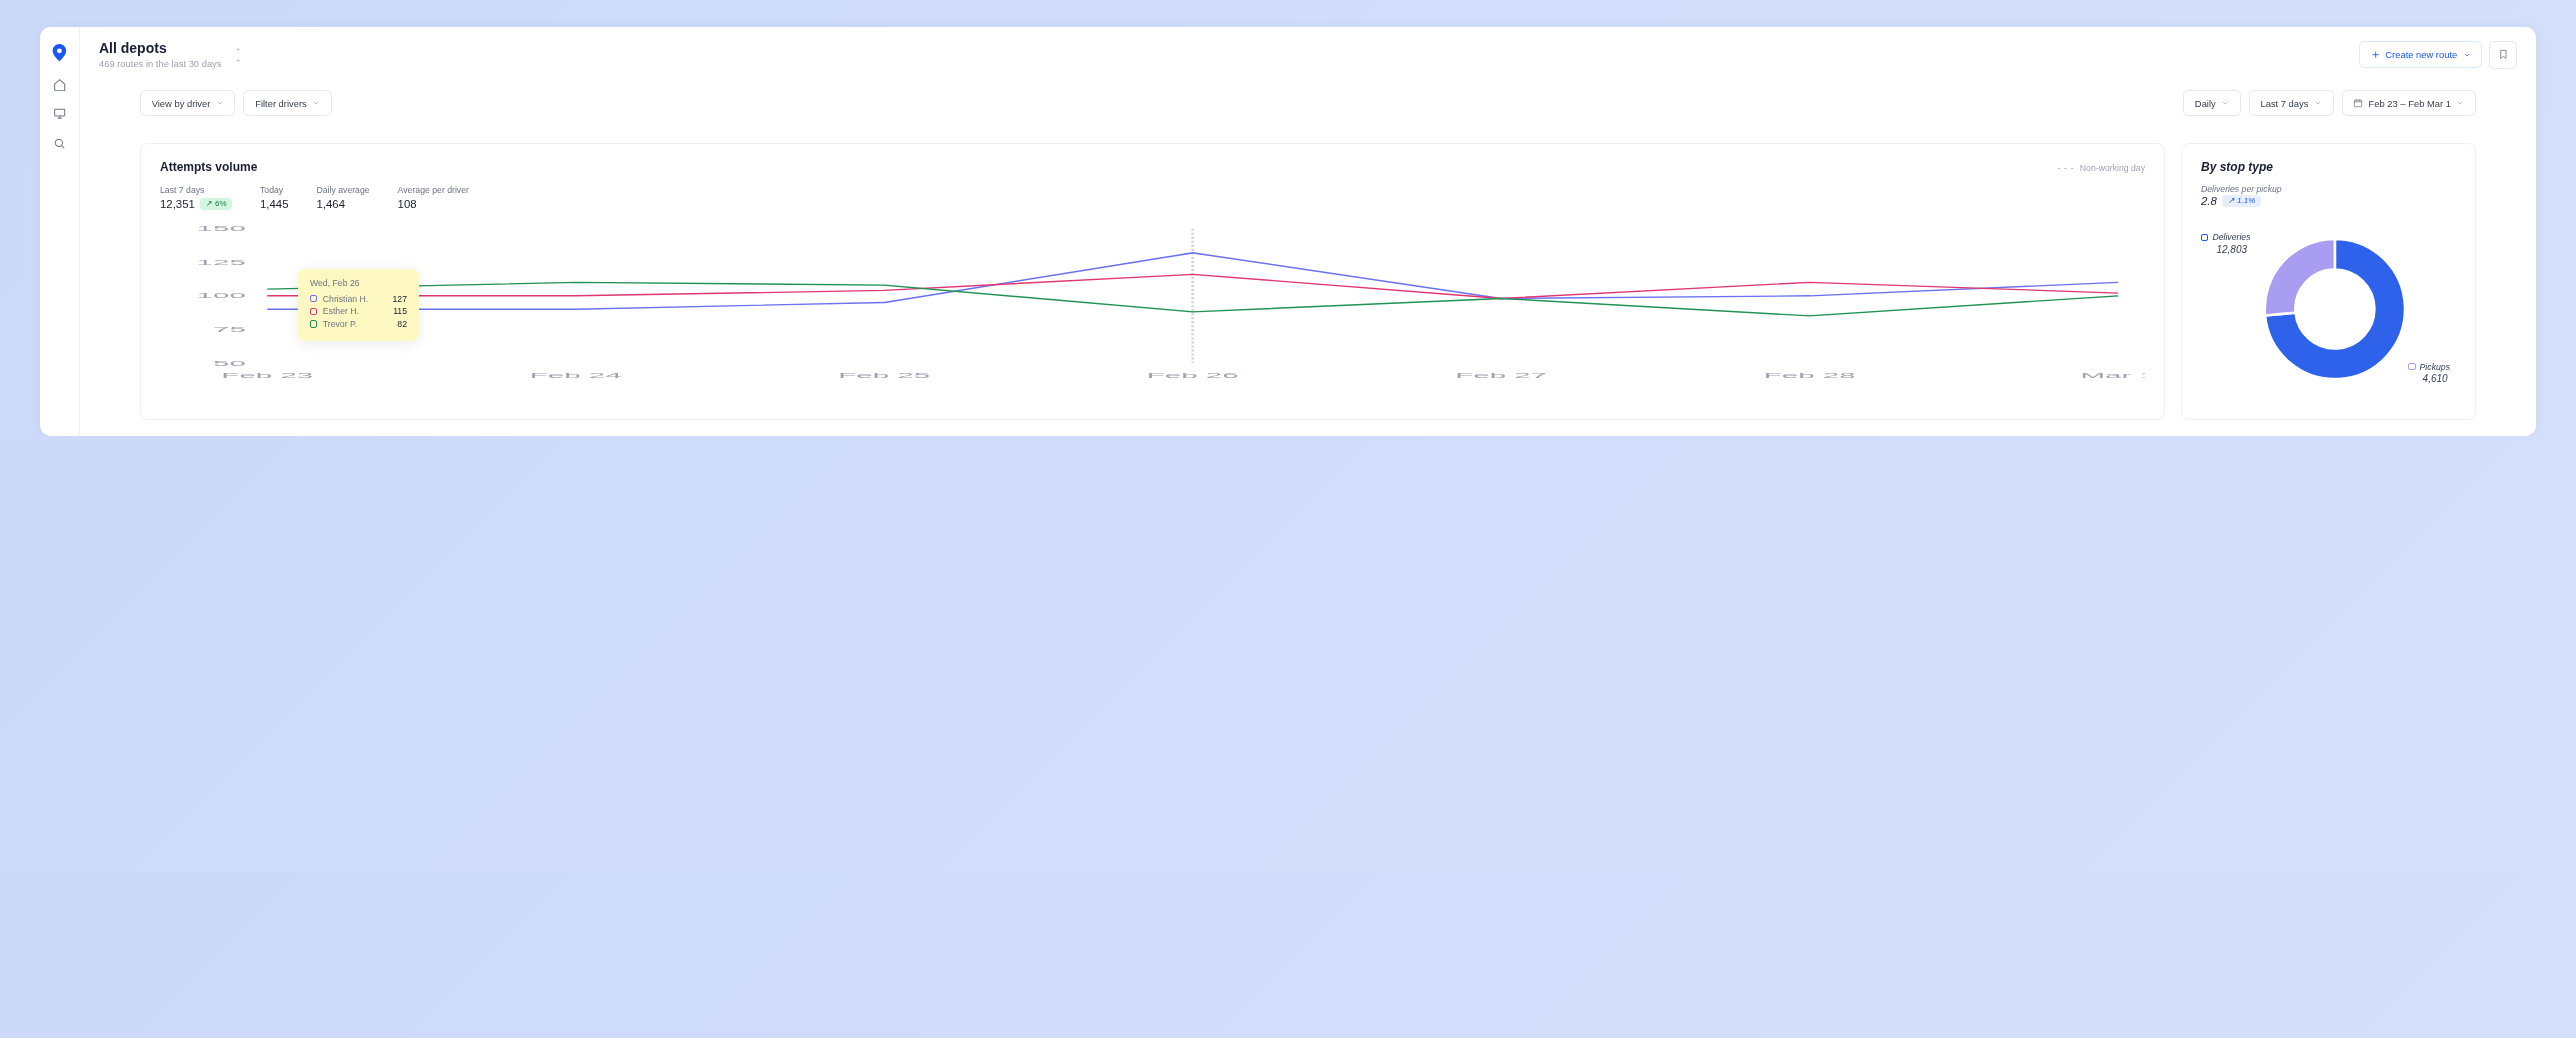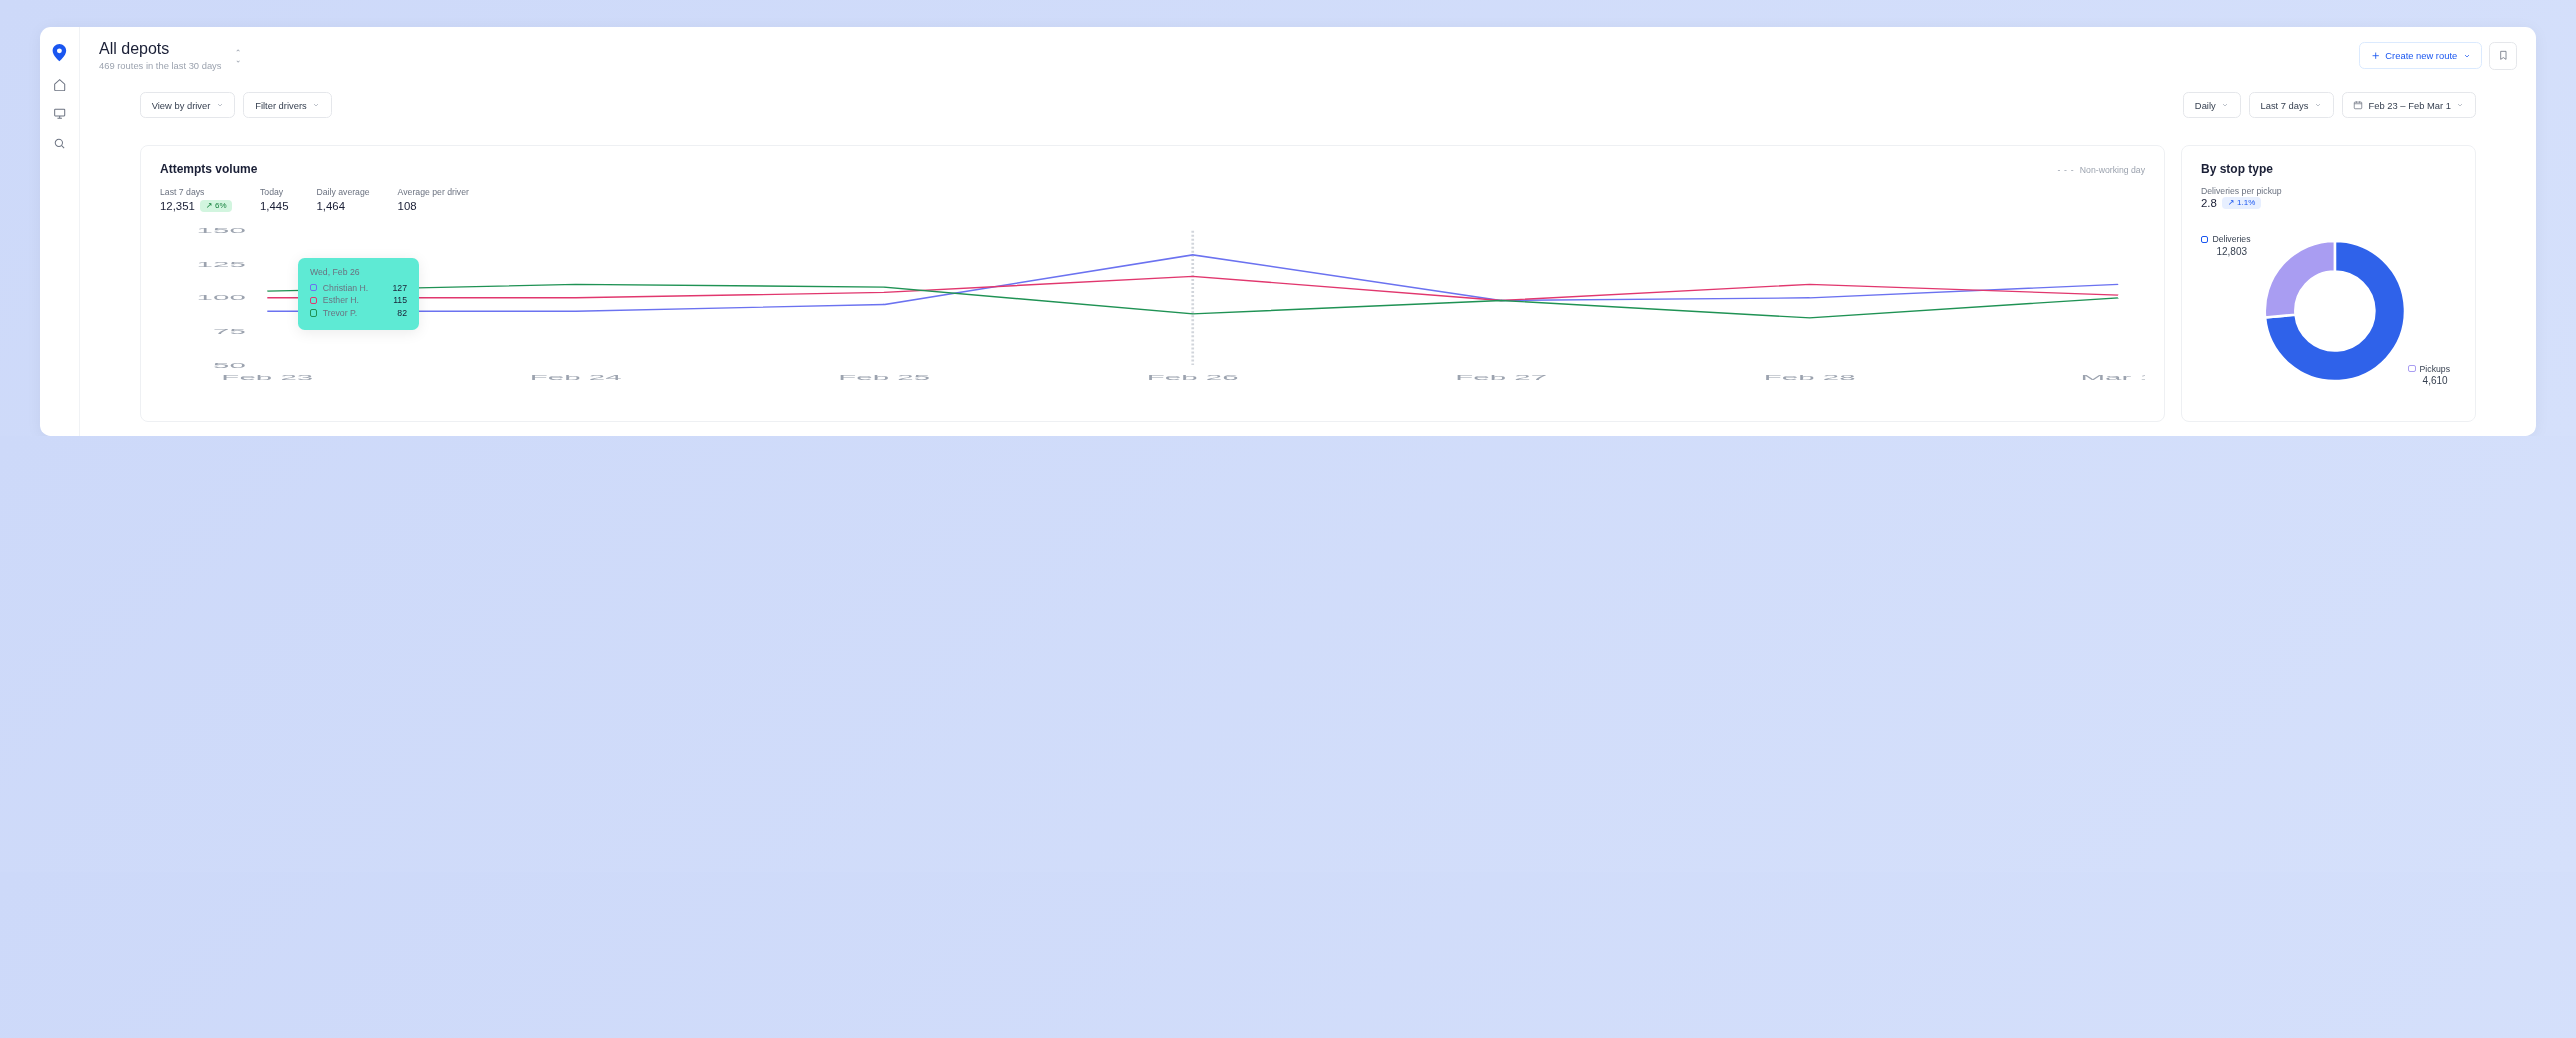--- a/index.html
+++ b/index.html
@@ -28,21 +28,21 @@
 }
 .logo-pin { color: #1a56f0; }
 .rail-icon { color: #6b7280; cursor: pointer; }
 .main { flex: 1; display: flex; flex-direction: column; }
 .topbar {
   display: flex;
   align-items: center;
   padding: 13.4px 19px;
 }
 .depot-sel { display: flex; flex-direction: column; gap: 1.3px; }
-.depot-title { font-size: 16px; font-weight: 400; color: #1a1f36; }
+.depot-title { font-size: 14px; font-weight: 700; color: #1a1f36; }
 .depot-sub { font-size: 9.4px; color: #9ca3af; }
 .depot-chevrons { margin-left: 13.4px; color: #9ca3af; display: flex; flex-direction: column; line-height: 4.7px; font-size: 7.4px; cursor: pointer; }
 .topbar-spacer { flex: 1; }
 .btn {
   border: 0.7px solid #e5e7eb;
   background: #fff;
   border-radius: 5.4px;
   padding: 6.7px 10.7px;
   font-size: 9.4px;
   color: #374151;
@@ -70,21 +70,21 @@
   display: flex;
   gap: 16px;
   padding: 11px 60px;
 }
 .card {
   border: 0.7px solid #eef0f3;
   border-radius: 8px;
   background: #fff;
 }
 .card-attempts { flex: 1; padding: 16px 19px; }
-.card-stop { width: 295px; padding: 16px 19px; }
+.card-stop { width: 295px; padding: 16px 19px; font-style: italic; }
 .card-head { display: flex; align-items: baseline; }
 .card-title { font-size: 12px; font-weight: 600; color: #1a1f36; }
 .legend-nwd { margin-left: auto; font-size: 8.7px; color: #9ca3af; display: flex; align-items: center; gap: 5.4px; }
 .legend-dashes { letter-spacing: 0.7px; }
 .metrics { display: flex; gap: 28px; margin-top: 10.7px; }
 .metric-label { font-size: 8.7px; color: #6b7280; margin-bottom: 2.7px; }
 .metric-val { font-size: 11.4px; font-weight: 500; color: #1a1f36; display: flex; align-items: center; gap: 5.4px;}
 .pill-up {
   background: #d2f5df;
   color: #15803d;
@@ -105,22 +105,22 @@
 .chart-svg { width: 100%; height: 100%; }
 .y-tick { font-size: 11px; fill: #9ca3af; }
 .x-tick { font-size: 11px; fill: #9ca3af; text-anchor: middle; }
 .line-c1 { fill: none; stroke: #6b72f0; stroke-width: 2; }
 .line-c2 { fill: none; stroke: #e1376e; stroke-width: 2; }
 .line-c3 { fill: none; stroke: #1f9254; stroke-width: 2; }
 .vline { stroke: #d1d5db; stroke-width: 1; stroke-dasharray: 3 3; }
 .tooltip {
   position: absolute;
   left: 138px;
-  top: 34px;
-  background: #5eead4;
+  top: 47px;
+  background: #fef9c3;
   border-radius: 6.7px;
   box-shadow: 0 2.7px 13.4px rgba(0,0,0,0.08);
   padding: 9.4px 12px;
   width: 121px;
   font-size: 8.7px;
 }
 .tooltip-date { color: #6b7280; margin-bottom: 5.4px; }
 .tooltip-row { display: flex; align-items: center; gap: 5.4px; margin: 2.7px 0; }
 .tt-name { color: #6b7280; flex: 1; }
 .tt-val { color: #1a1f36; font-weight: 500; }

